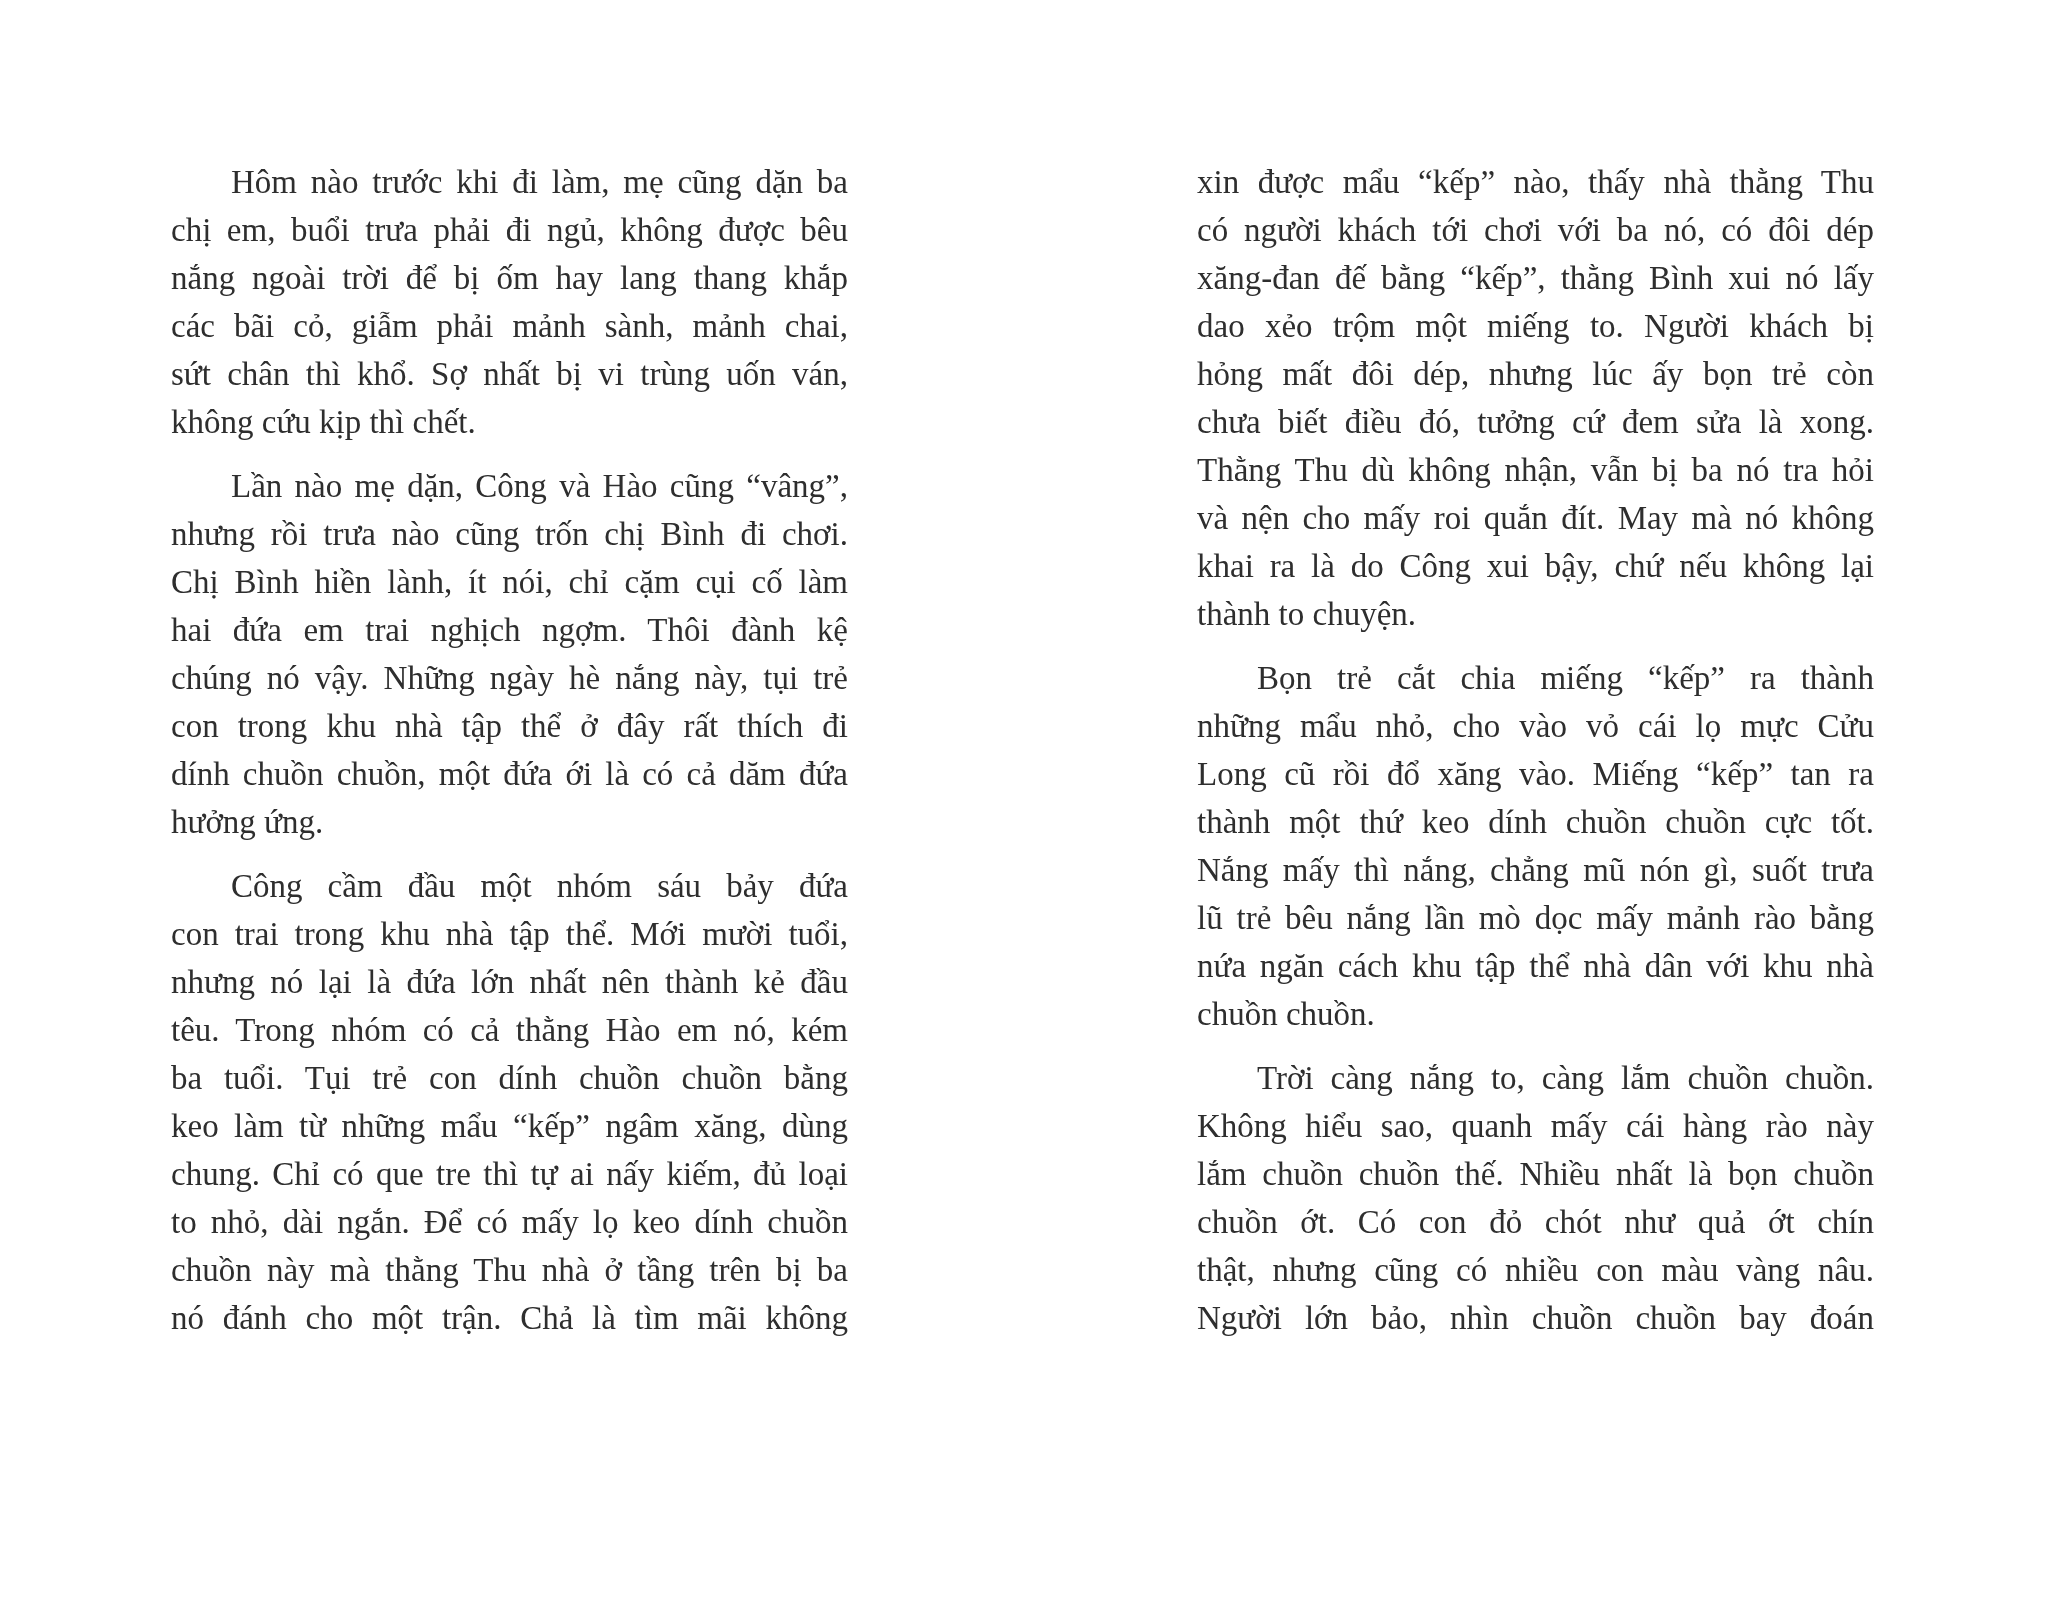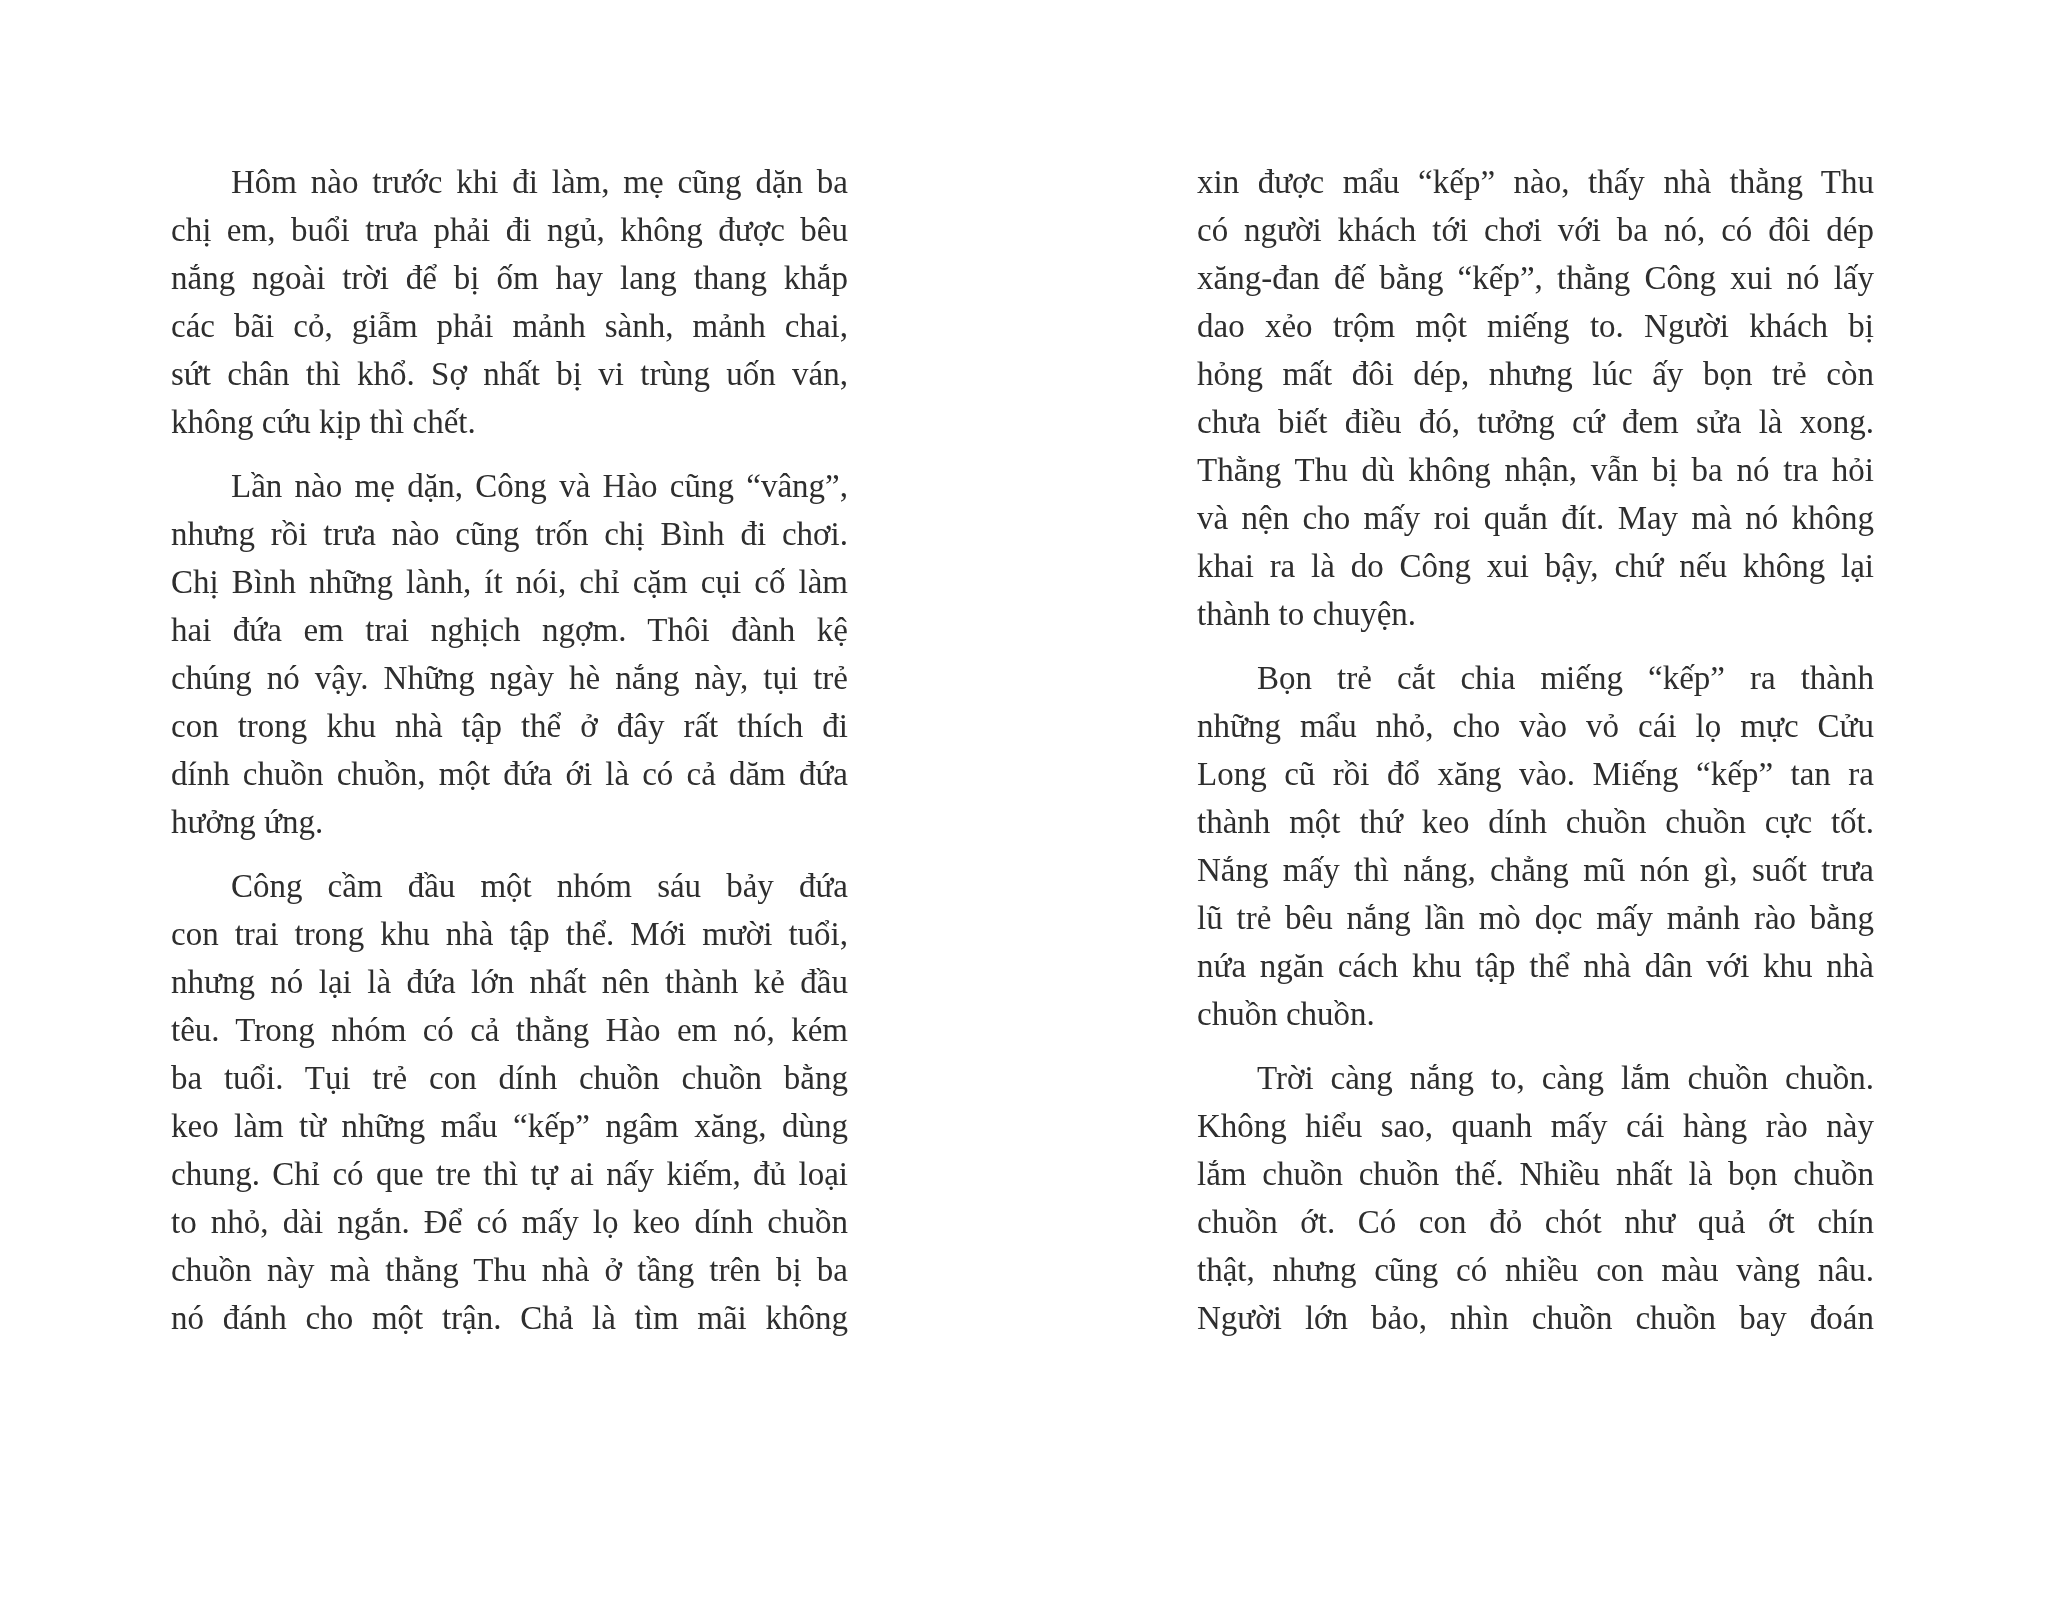--- a/index.html
+++ b/index.html
@@ -61,21 +61,21 @@
         <div class="line indent">Hôm nào trước khi đi làm, mẹ cũng dặn ba</div>
         <div class="line">chị em, buổi trưa phải đi ngủ, không được bêu</div>
         <div class="line">nắng ngoài trời để bị ốm hay lang thang khắp</div>
         <div class="line">các bãi cỏ, giẫm phải mảnh sành, mảnh chai,</div>
         <div class="line">sứt chân thì khổ. Sợ nhất bị vi trùng uốn ván,</div>
         <div class="line end">không cứu kịp thì chết.</div>
       </div>
       <div class="paragraph">
         <div class="line indent">Lần nào mẹ dặn, Công và Hào cũng “vâng”,</div>
         <div class="line">nhưng rồi trưa nào cũng trốn chị Bình đi chơi.</div>
-        <div class="line">Chị Bình những lành, ít nói, chỉ cặm cụi cố làm</div>
+        <div class="line">Chị Bình hiền lành, ít nói, chỉ cặm cụi cố làm</div>
         <div class="line">hai đứa em trai nghịch ngợm. Thôi đành kệ</div>
         <div class="line">chúng nó vậy. Những ngày hè nắng này, tụi trẻ</div>
         <div class="line">con trong khu nhà tập thể ở đây rất thích đi</div>
         <div class="line">dính chuồn chuồn, một đứa ới là có cả dăm đứa</div>
         <div class="line end">hưởng ứng.</div>
       </div>
       <div class="paragraph">
         <div class="line indent">Công cầm đầu một nhóm sáu bảy đứa</div>
         <div class="line">con trai trong khu nhà tập thể. Mới mười tuổi,</div>
         <div class="line">nhưng nó lại là đứa lớn nhất nên thành kẻ đầu</div>
@@ -86,21 +86,21 @@
         <div class="line">to nhỏ, dài ngắn. Để có mấy lọ keo dính chuồn</div>
         <div class="line">chuồn này mà thằng Thu nhà ở tầng trên bị ba</div>
         <div class="line">nó đánh cho một trận. Chả là tìm mãi không</div>
       </div>
     </div>
 
   <div class="text-column right">
       <div class="paragraph">
         <div class="line">xin được mẩu “kếp” nào, thấy nhà thằng Thu</div>
         <div class="line">có người khách tới chơi với ba nó, có đôi dép</div>
-        <div class="line">xăng-đan đế bằng “kếp”, thằng Công xui nó lấy</div>
+        <div class="line">xăng-đan đế bằng “kếp”, thằng Bình xui nó lấy</div>
         <div class="line">dao xẻo trộm một miếng to. Người khách bị</div>
         <div class="line">hỏng mất đôi dép, nhưng lúc ấy bọn trẻ còn</div>
         <div class="line">chưa biết điều đó, tưởng cứ đem sửa là xong.</div>
         <div class="line">Thằng Thu dù không nhận, vẫn bị ba nó tra hỏi</div>
         <div class="line">và nện cho mấy roi quắn đít. May mà nó không</div>
         <div class="line">khai ra là do Công xui bậy, chứ nếu không lại</div>
         <div class="line end">thành to chuyện.</div>
       </div>
       <div class="paragraph">
         <div class="line indent">Bọn trẻ cắt chia miếng “kếp” ra thành</div>

